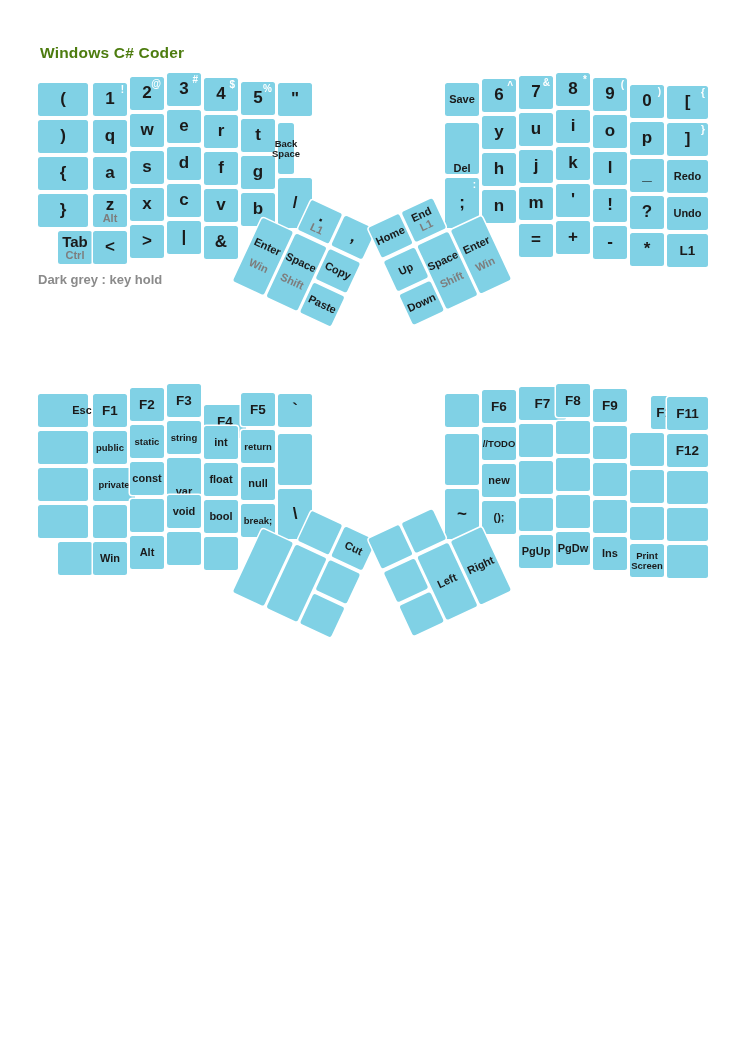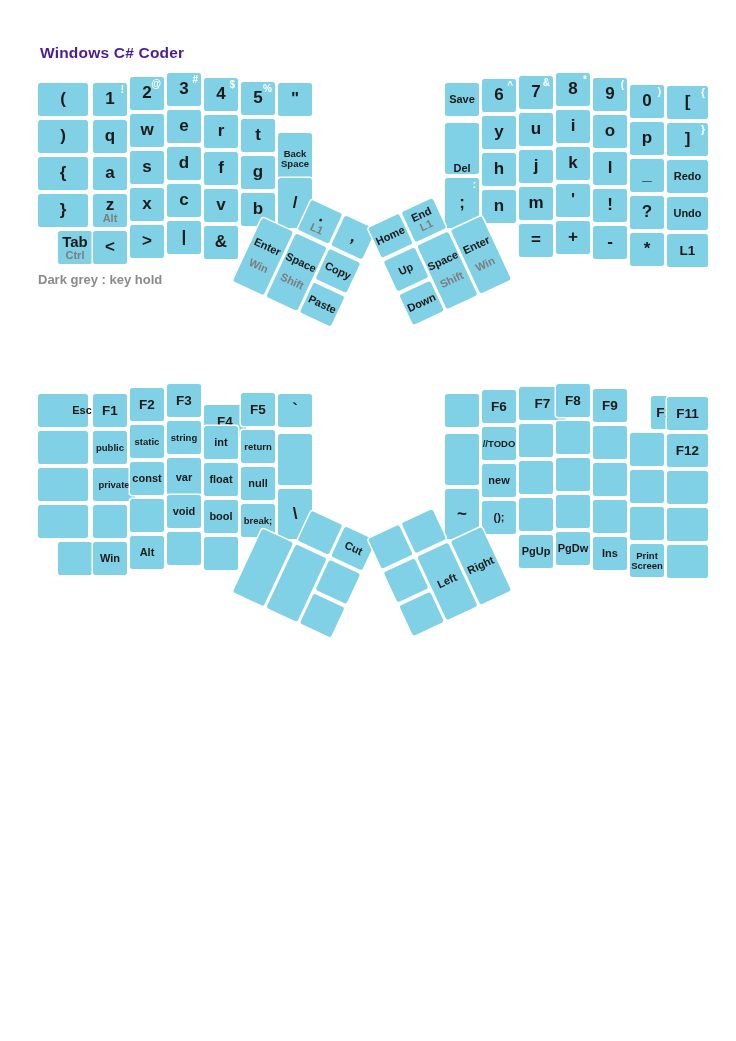--- a/index.html
+++ b/index.html
@@ -1,21 +1,21 @@
 <!DOCTYPE html>
 <html style="--key-fill: #80d1e5; --tap-color: #1a1a1a; --hold-color: #7d7d7d; --shift-color: #ffffff;"><head>
 <meta charset="utf-8">
 <style>
   html,body{margin:0;padding:0;background:#fff;}
   #canvas{
     position:relative;width:736px;height:1041px;background:#fff;overflow:hidden;
     font-family:"Liberation Sans",sans-serif;
   }
   .title{
-    position:absolute;margin:0;font-size:15.5px;font-weight:700;color:#4c1d95;
+    position:absolute;margin:0;font-size:15.5px;font-weight:700;color:#4d7c0f;
     letter-spacing:.2px;
   }
   #layer1-title{left:40px;top:44px;}
   #layer2-title{left:38px;top:352px;}
   .note{
     position:absolute;left:38px;top:272px;font-size:13px;font-weight:700;color:#8a8a8a;
   }
   .layer{position:absolute;left:0;top:0;width:100%;height:100%;}
   .kgroup{position:absolute;transform-origin:0 0;}
   .key{
@@ -135,21 +135,21 @@
         </div>
         <div class="key" style="left: 241px; top: 156px; width: 34px; height: 33px;">
           <span class="tap t-xl">g</span>
         </div>
         <div class="key" style="left: 241px; top: 193px; width: 34px; height: 33px;">
           <span class="tap t-xl">b</span>
         </div>
         <div class="key" style="left: 278px; top: 83px; width: 34px; height: 33px;">
           <span class="tap t-xl">"</span>
         </div>
-        <div class="key" style="left: 278px; top: 133px; width: 34px; height: 51px;">
+        <div class="key" style="left: 278px; top: 123px; width: 16px; height: 51px;">
           <span class="tap t-sm">Back Space</span>
         </div>
         <div class="key" style="left: 278px; top: 178px; width: 34px; height: 50px;">
           <span class="tap t-xl">/</span>
         </div>
       </div>
       <div class="kgroup" style="left: 0px; top: 0px;">
         <div class="key" style="left: 445px; top: 83px; width: 34px; height: 33px;">
           <span class="tap t-md">Save</span>
         </div>
@@ -336,21 +336,21 @@
         <div class="key" style="left: 130px; top: 499px; width: 34px; height: 33px;"></div>
         <div class="key" style="left: 130px; top: 536px; width: 34px; height: 33px;">
           <span class="tap t-md">Alt</span>
         </div>
         <div class="key" style="left: 167px; top: 384px; width: 34px; height: 33px;">
           <span class="tap t-lg">F3</span>
         </div>
         <div class="key" style="left: 167px; top: 421px; width: 34px; height: 33px;">
           <span class="tap t-sm">string</span>
         </div>
-        <div class="key" style="left: 167px; top: 458px; width: 34px; height: 39px;">
+        <div class="key" style="left: 167px; top: 458px; width: 34px; height: 39px; justify-content: flex-end;">
           <span class="tap t-md">var</span>
         </div>
         <div class="key" style="left: 167px; top: 495px; width: 34px; height: 33px;">
           <span class="tap t-md">void</span>
         </div>
         <div class="key" style="left: 167px; top: 532px; width: 34px; height: 33px;"></div>
         <div class="key" style="left: 204px; top: 389px; width: 42px; height: 33px; margin-top: 16px;">
           <span class="tap t-lg">F4</span>
         </div>
         <div class="key" style="left: 204px; top: 426px; width: 34px; height: 33px;">

